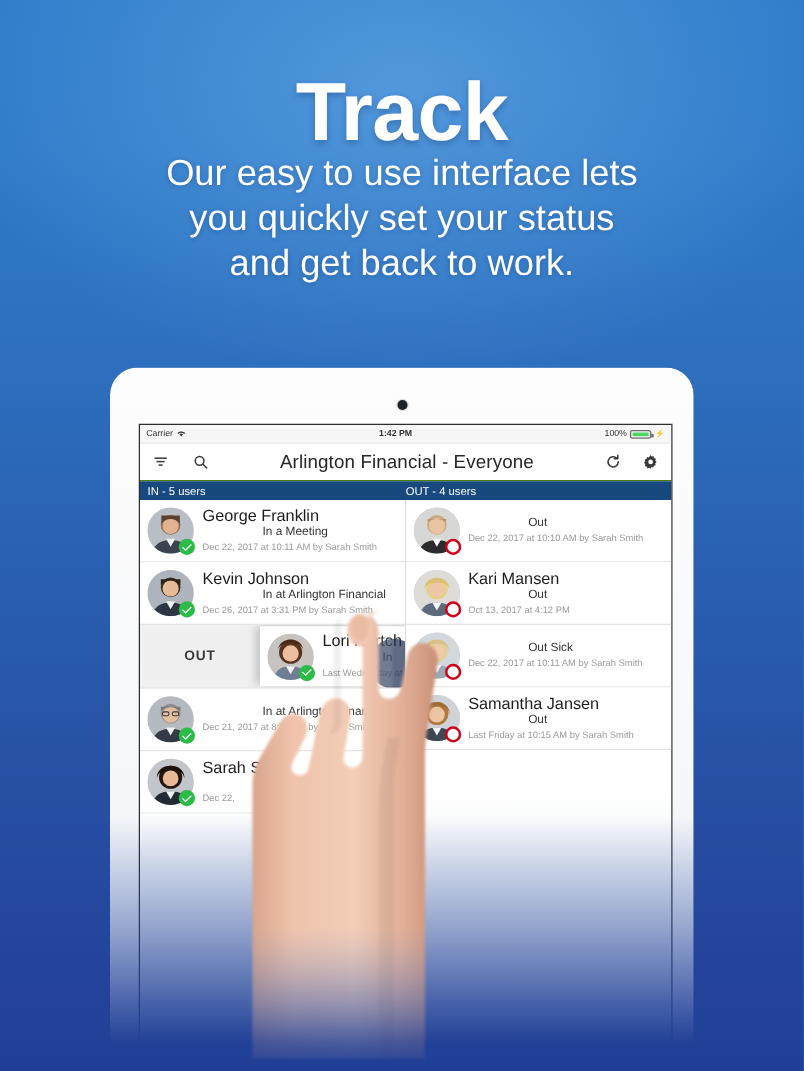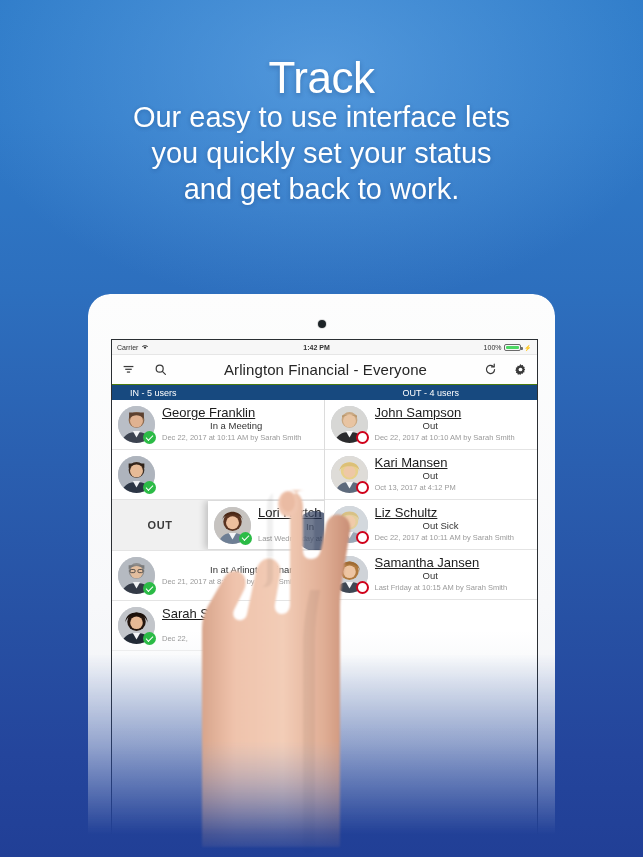--- a/index.html
+++ b/index.html
@@ -14,21 +14,21 @@
   .bg{
     position:absolute;inset:0;
     background:
       radial-gradient(ellipse 520px 340px at 50% 8%, rgba(110,175,235,.55) 0%, rgba(110,175,235,0) 70%),
       linear-gradient(180deg,#2f7cc9 0%, #2f7ac8 14%, #2d6fbe 34%, #2a5fb0 54%, #2751a4 72%, #24459c 88%, #213f96 100%);
   }
 
   
   .promo{position:absolute;left:0;right:0;top:0;text-align:center;color:#fff;}
   .promo-title{
-    margin-top:56px;font-size:44px;font-weight:normal;letter-spacing:-.5px;
+    margin-top:56px;font-size:66px;font-weight:bold;letter-spacing:-.5px;
     line-height:1;text-shadow:0 2px 5px rgba(10,40,90,.30);
   }
   .promo-sub{
     font-size:29px;line-height:1.24;font-weight:400;
     text-shadow:0 1px 4px rgba(10,40,90,.28);
   }
   .promo-sub div{white-space:nowrap;}
 
   
   .tablet{
@@ -82,22 +82,22 @@
   .icon-btn{
     width:15px;height:15px;display:flex;align-items:center;justify-content:center;
     color:#3a3a3a;cursor:pointer;
   }
   .icon-btn svg{display:block;}
 
   
   .sectionbar{
     height:15px;background:#17497f;display:flex;align-items:center;color:#fff;font-size:9px;
   }
-  .sec-in{width:50%;padding-left:18px;box-sizing:border-box;}
-  .sec-out{width:50%;text-align:center;box-sizing:border-box;}
+  .sec-in{width:50%;padding-left:6px;box-sizing:border-box;}
+  .sec-out{width:50%;text-align:left;box-sizing:border-box;}
 
   
   .lists{
     display:flex;height:461px;
     background:linear-gradient(180deg,#ffffff 0%,#ffffff 50%,#f4f6f8 62%,#e9edf2 78%,#dfe5ec 100%);
   }
   .col{width:50%;box-sizing:border-box;position:relative;}
   .col.left{border-right:1px solid #dcdcdc;}
 
   .row{
@@ -119,21 +119,21 @@
     background:#fff;box-sizing:border-box;
   }
   .badge.in{background:#2dbе4e;background:#2bbb46;}
   .badge.in::after{
     content:"";width:6px;height:3px;border-left:1.6px solid #fff;border-bottom:1.6px solid #fff;
     transform:rotate(-45deg);margin-top:-1.5px;
   }
   .badge.out{background:#fff;border:2.2px solid #d0021b;}
 
   .meta{min-width:0;flex:1;}
-  .name{font-size:13px;color:#1d1d1d;line-height:1.12;white-space:nowrap;overflow:hidden;text-decoration:underline;}
+  .name{font-size:13px;color:#1d1d1d;line-height:1.12;white-space:nowrap;overflow:hidden;}
   .status{font-size:9.5px;color:#333;line-height:1.35;white-space:nowrap;overflow:hidden;margin-left:48px;}
   .stamp{font-size:7.5px;color:#9a9a9a;line-height:1.35;white-space:nowrap;overflow:hidden;}
 
   
   .swipe-row{position:relative;height:50px;border-bottom:1px solid #e4e4e4;background:#f0f0f0;overflow:hidden;}
   .swipe-action{
     position:absolute;left:0;top:0;bottom:0;width:96px;
     display:flex;align-items:center;justify-content:center;
     font-size:11px;font-weight:bold;color:#3a3a3a;letter-spacing:.6px;
   }
@@ -267,20 +267,25 @@
                     <rect width="40" height="40" fill="#aeb4bd"></rect>
                     <circle cx="20" cy="15" r="8.5" fill="#3a2b20"></circle>
                     <circle cx="20" cy="16" r="7" fill="#e6bb97"></circle>
                     <path d="M11.5 8h17v5c-2.5-3-6.5-4-8.5-4s-6 1-8.5 4z" fill="#2f2218"></path>
                     <path d="M4 40c1.5-9 8-12 16-12s14.5 3 16 12z" fill="#2c3645"></path>
                     <path d="M16 27h8l-4 7z" fill="#eef0f3"></path>
                   </svg>
               </div>
               <div class="badge in"></div>
             </div>
+            <div class="meta">
+              <div class="name">Kevin Johnson</div>
+              <div class="status">In at Arlington Financial</div>
+              <div class="stamp">Dec 26, 2017 at 3:31 PM by Sarah Smith</div>
+            </div>
           </div>
 
           <div class="swipe-row">
             <div class="swipe-action">OUT</div>
             <div class="swipe-card">
               <div class="avatar-wrap">
                 <div class="avatar">
                   <svg viewBox="0 0 40 40">
                       <rect width="40" height="40" fill="#c6c3c0"></rect>
                       <circle cx="20" cy="16" r="10" fill="#5a3320"></circle>
@@ -356,21 +361,20 @@
                     <circle cx="20" cy="15" r="8.5" fill="#c9a882"></circle>
                     <circle cx="20" cy="16" r="7" fill="#e8c4a2"></circle>
                     <path d="M12 10h16v2.5c-2-2-6-2.6-8-2.6s-6 .6-8 2.6z" fill="#b89468"></path>
                     <path d="M4 40c1.5-9 8-12 16-12s14.5 3 16 12z" fill="#2b2b2d"></path>
                     <path d="M16 27h8l-4 7z" fill="#fafafa"></path>
                   </svg>
               </div>
               <div class="badge out"></div>
             </div>
             <div class="meta">
-              <div class="name">John Sampson</div>
               <div class="status">Out</div>
               <div class="stamp">Dec 22, 2017 at 10:10 AM by Sarah Smith</div>
             </div>
           </div>
 
           <div class="row">
             <div class="avatar-wrap">
               <div class="avatar">
                 <svg viewBox="0 0 40 40">
                     <rect width="40" height="40" fill="#dedcd8"></rect>
@@ -398,21 +402,20 @@
                     <circle cx="20" cy="16" r="9.5" fill="#e3cf9c"></circle>
                     <circle cx="20" cy="17" r="6.6" fill="#f0cbaa"></circle>
                     <path d="M9.5 17c0-8 5-11 10.5-11S30.5 9 30.5 17c0-5-4.5-7.5-10.5-7.5S9.5 12 9.5 17z" fill="#d8c185"></path>
                     <path d="M5 40c1.5-9 7-12 15-12s13.5 3 15 12z" fill="#9aa7b6"></path>
                     <path d="M16 28h8l-4 7z" fill="#fbfbfc"></path>
                   </svg>
               </div>
               <div class="badge out"></div>
             </div>
             <div class="meta">
-              <div class="name">Liz Schultz</div>
               <div class="status">Out Sick</div>
               <div class="stamp">Dec 22, 2017 at 10:11 AM by Sarah Smith</div>
             </div>
           </div>
 
           <div class="row">
             <div class="avatar-wrap">
               <div class="avatar">
                 <svg viewBox="0 0 40 40">
                     <rect width="40" height="40" fill="#cfd3d8"></rect>

